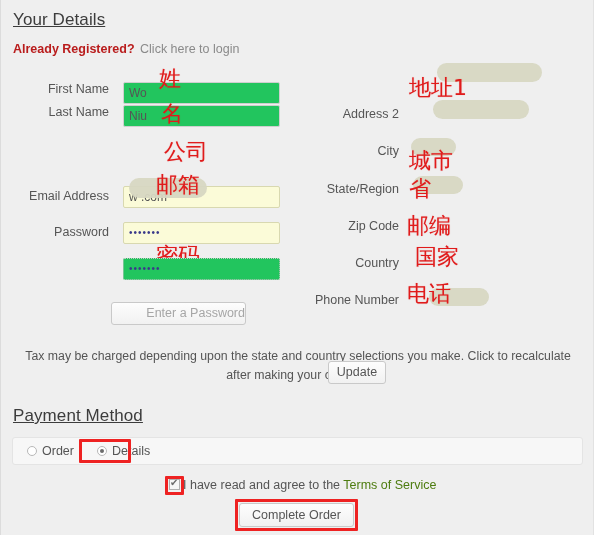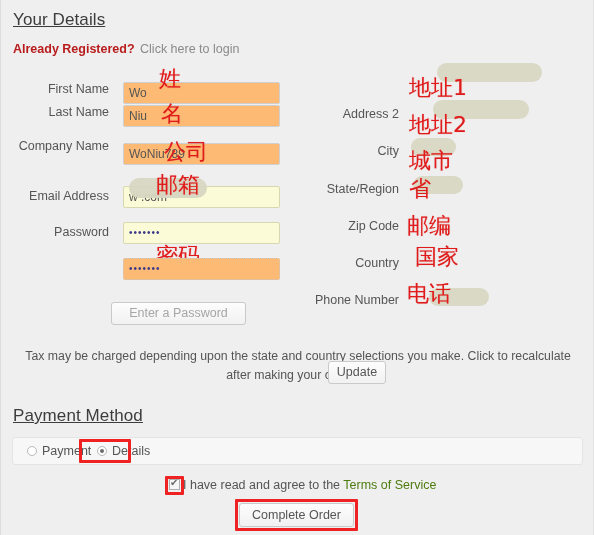--- a/index.html
+++ b/index.html
@@ -56,21 +56,21 @@
     line-height: 15px;
   }
 
   .col-left .field-label { left: 0; width: 96px; }
   .col-right .field-label { left: 0; width: 98px; }
 
   .inp {
     position: absolute;
     height: 22px;
     border: 1px solid #cfcfcf;
-    background: #fdba74;
+    background: #22c55e;
     border-radius: 2px;
     font-family: "Liberation Sans", sans-serif;
     font-size: 12px;
     color: #555;
     padding: 0 5px;
     line-height: 20px;
     outline: none;
     overflow: hidden;
     white-space: nowrap;
   }
@@ -109,20 +109,21 @@
     border-radius: 3px;
     font-family: "Liberation Sans", sans-serif;
     font-size: 12.5px;
     color: #6f6f6f;
     text-align: center;
     cursor: pointer;
   }
   #enter-password-button {
     left: 110px; top: 302px; width: 135px; height: 23px; line-height: 21px;
     color: #a6a6a6;
+    text-align: right;
   }
   #update-button {
     left: 327px; top: 361px; width: 58px; height: 23px; line-height: 21px;
     color: #555;
   }
   #complete-order-button {
     left: 238px; top: 503px; width: 115px; height: 24px; line-height: 22px;
     color: #555;
   }
 
@@ -222,24 +223,20 @@
     <div class="inp">Wo</div>
   </div>
   <div class="annot" style="left:158px; top:68px;">姓</div>
 
   <div class="field-row col-left" style="left:12px; top:105px; width:260px;">
     <div class="field-label">Last Name</div>
     <div class="inp">Niu</div>
   </div>
   <div class="annot" style="left:160px; top:103px;">名</div>
 
-  <div class="field-row col-left" style="left:12px; top:143px; width:260px;">
-    <div class="field-label" style="top:-4px; line-height:14px;">Company Name</div>
-    <div class="inp">WoNiu789</div>
-  </div>
   <div class="annot" style="left:163px; top:141px;">公司</div>
 
   <div class="field-row col-left" style="left:12px; top:186px; width:260px;">
     <div class="field-label" style="top:3px;">Email Address</div>
     <div class="inp filled">w              .com</div>
   </div>
   <div class="blob" style="left:128px; top:178px; width:78px; height:20px;"></div>
   <div class="annot" style="left:155px; top:174px;">邮箱</div>
 
   <div class="field-row col-left" style="left:12px; top:222px; width:260px;">
@@ -255,21 +252,20 @@
   <div class="btn" id="enter-password-button">Enter a Password</div>
 
   <div class="blob" style="left:436px; top:63px; width:105px; height:19px;"></div>
   <div class="annot" style="left:408px; top:77px;">地址1</div>
 
   <div class="field-row col-right" style="left:300px; top:107px; width:260px;">
     <div class="field-label">Address 2</div>
 
   </div>
   <div class="blob" style="left:432px; top:100px; width:96px; height:19px;"></div>
-  <div class="annot" style="left:408px; top:114px;">地址2</div>
 
   <div class="field-row col-right" style="left:300px; top:144px; width:260px;">
     <div class="field-label">City</div>
 
   </div>
   <div class="blob" style="left:410px; top:138px; width:45px; height:18px;"></div>
   <div class="annot" style="left:408px; top:150px;">城市</div>
 
   <div class="field-row col-right" style="left:300px; top:182px; width:260px;">
     <div class="field-label">State/Region</div>
@@ -297,21 +293,21 @@
   <div class="blob" style="left:428px; top:288px; width:60px; height:18px;"></div>
   <div class="annot" style="left:406px; top:283px;">电话</div>
 
   <div id="tax-notice">Tax may be charged depending upon the state and country selections you make. Click to recalculate after making your choices.</div>
   <div class="btn" id="update-button">Update</div>
 
   <div class="section-title" id="payment-method-title">Payment Method</div>
 
   <div id="payment-box">
     <div class="pay-opt" style="left:14px;">
-      <span class="radio"></span><span>Payment</span>
+      <span class="radio"></span><span>Order</span>
     </div>
     <div class="pay-opt" style="left:84px;">
       <span class="radio on"></span><span>Details</span>
     </div>
   </div>
 
   <div id="terms-line">
     <span id="terms-checkbox"></span><span>I have read and agree to the </span><span class="tos-link">Terms of Service</span>
   </div>
 

